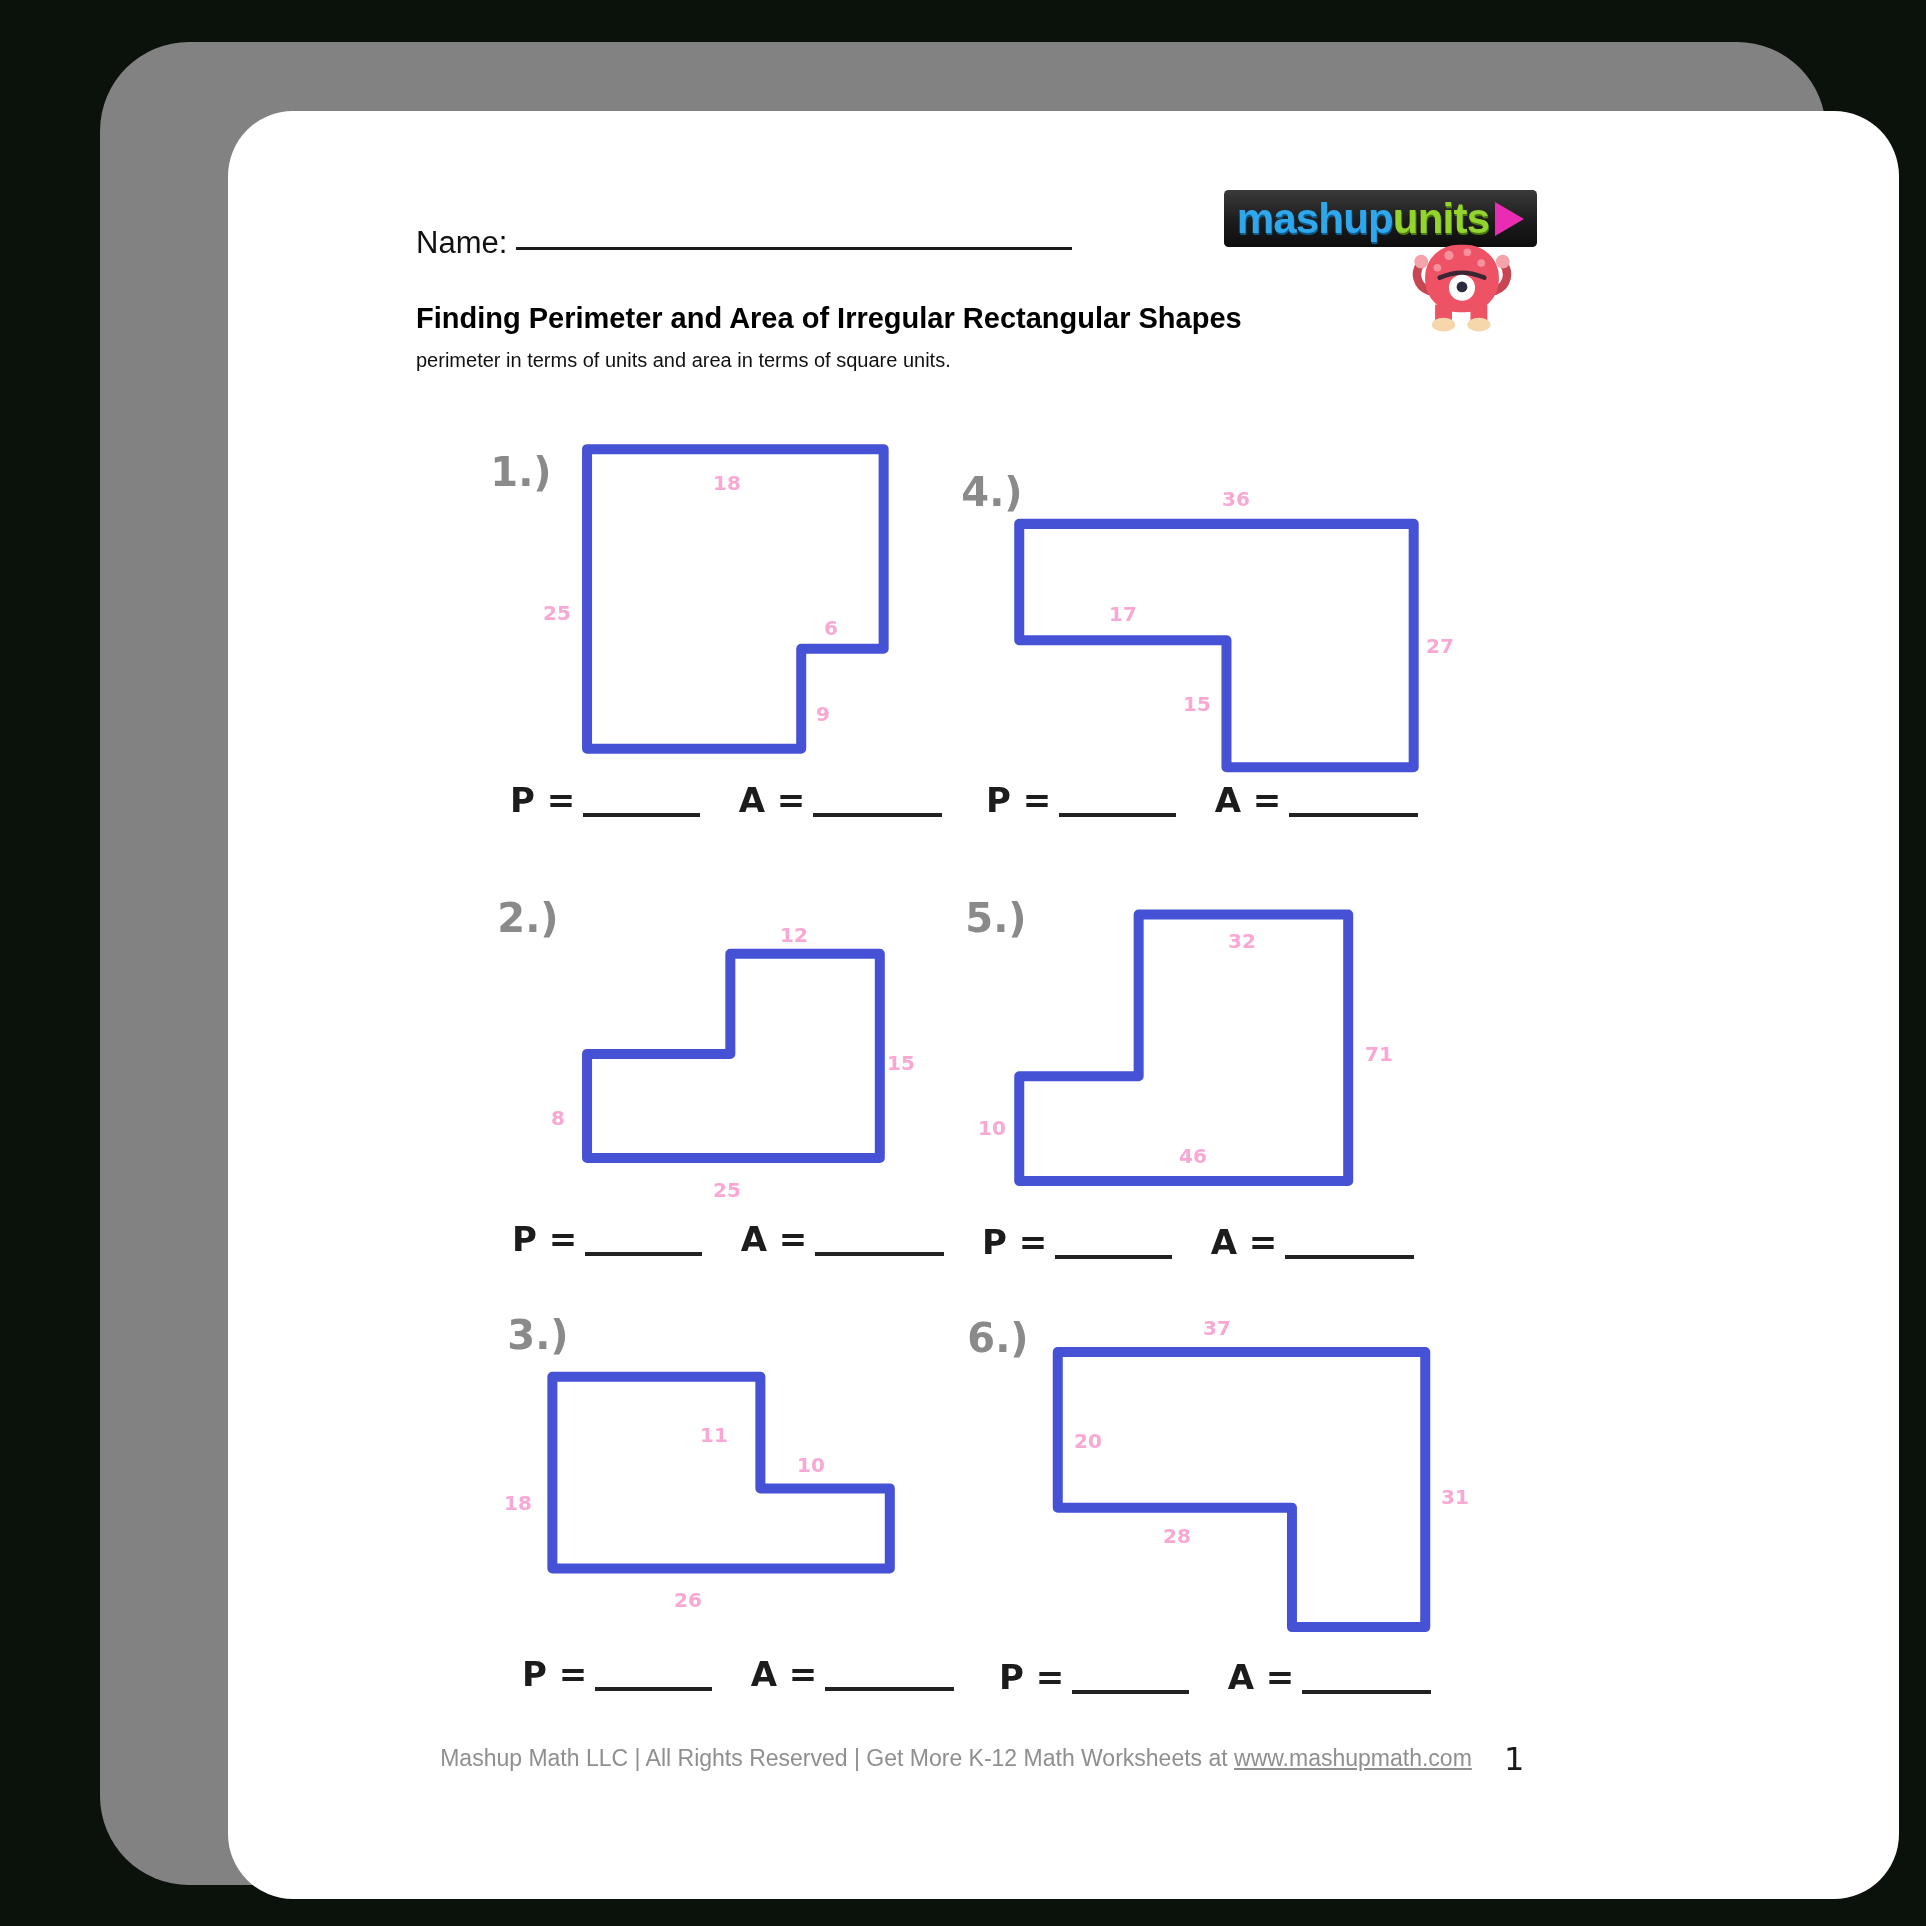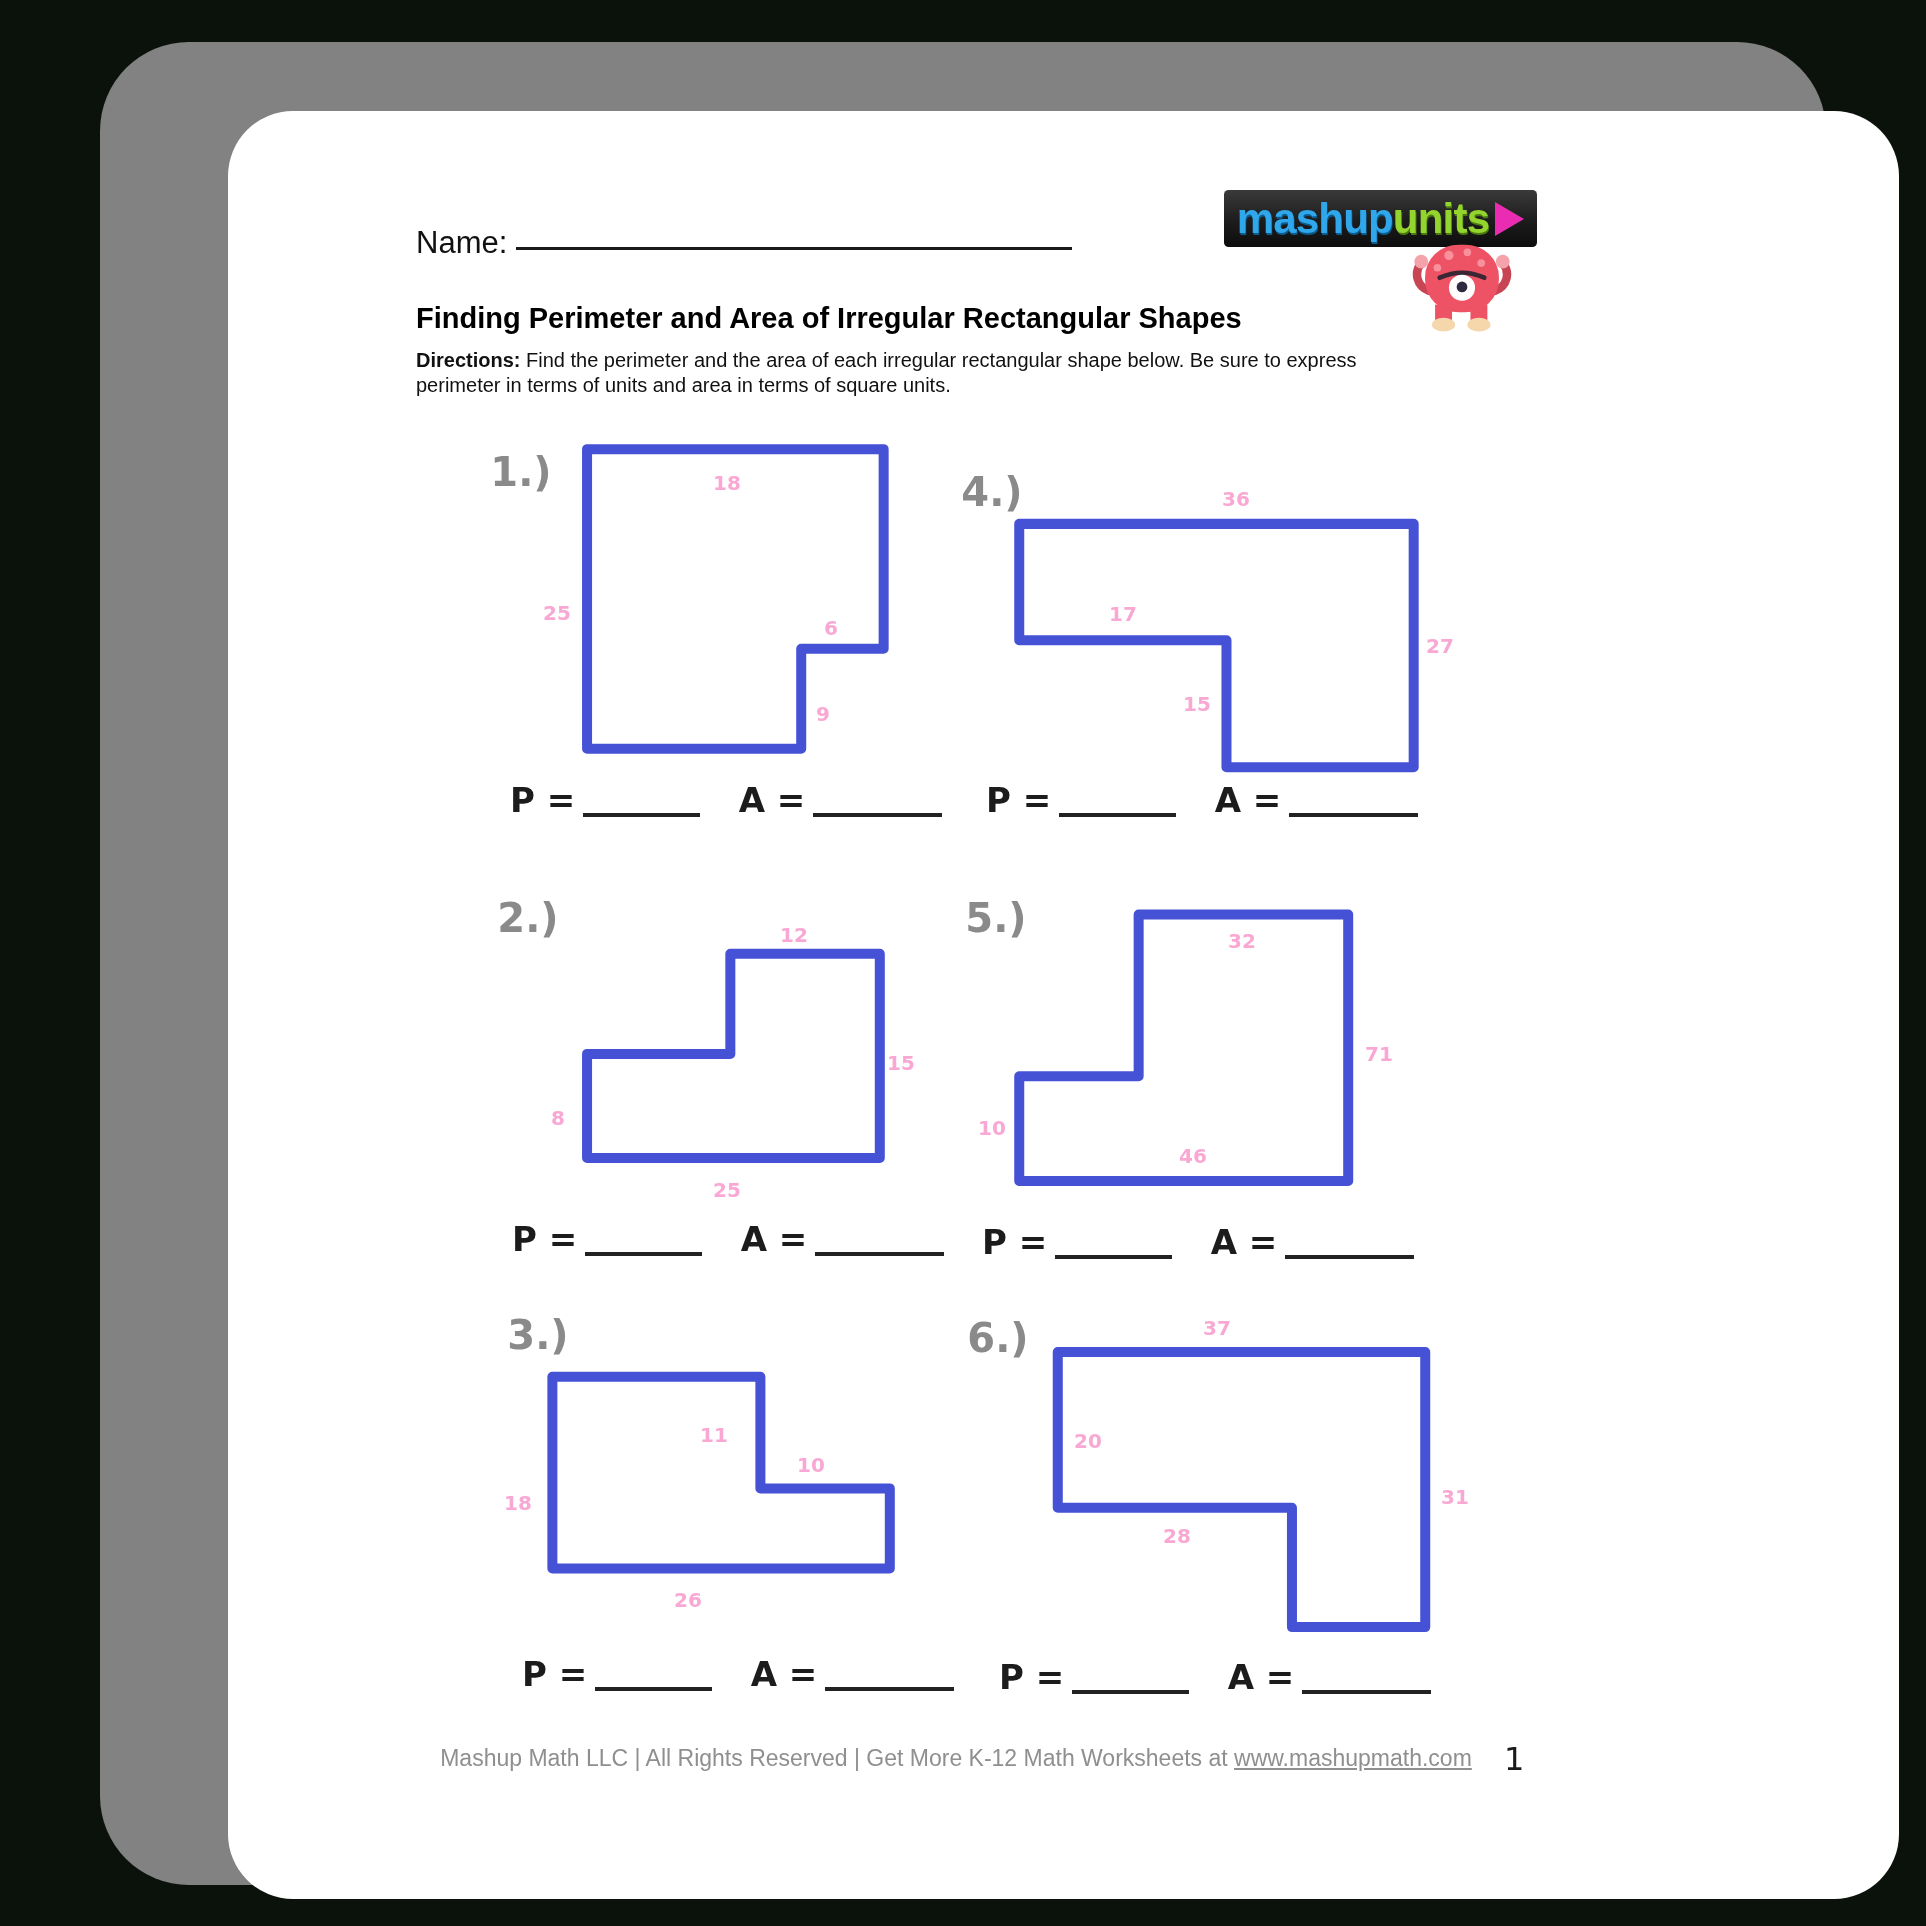--- a/index.html
+++ b/index.html
@@ -121,21 +121,20 @@
   <circle cx="65" cy="58" r="17" fill="#ffffff"></circle>
   <circle cx="65" cy="57" r="7" fill="#2e2a3f"></circle>
 
   <ellipse cx="41" cy="106" rx="15" ry="9" fill="#f6d7ac"></ellipse>
   <ellipse cx="87" cy="106" rx="15" ry="9" fill="#f6d7ac"></ellipse>
 </svg>
 
 <div class="title">Finding Perimeter and Area of Irregular Rectangular Shapes</div>
 
 <div class="directions">
-  <div><b>Directions:</b> <span>Find the perimeter and the area of each irregular rectangular shape below. Be sure to express</span></div>
   <div><span>perimeter in terms of units and area in terms of square units.</span></div>
 </div>
 
 <svg id="shapes-svg" viewBox="0 0 2500 2500">
     <polygon points="762,583 1147,583 1147,842 1040,842 1040,972 762,972" stroke="#4552d5"></polygon>
     <polygon points="1323,680 1835,680 1835,996 1592,996 1592,831 1323,831" stroke="#4552d5"></polygon>
     <polygon points="948,1238 1142,1238 1142,1503 762,1503 762,1368 948,1368" stroke="#4552d5"></polygon>
     <polygon points="1478,1187 1750,1187 1750,1533 1323,1533 1323,1397 1478,1397" stroke="#4552d5"></polygon>
     <polygon points="717,1787 987,1787 987,1932 1155,1932 1155,2036 717,2036" stroke="#4552d5"></polygon>
     <polygon points="1373,1755 1850,1755 1850,2112 1677,2112 1677,1957 1373,1957" stroke="#4552d5"></polygon>

